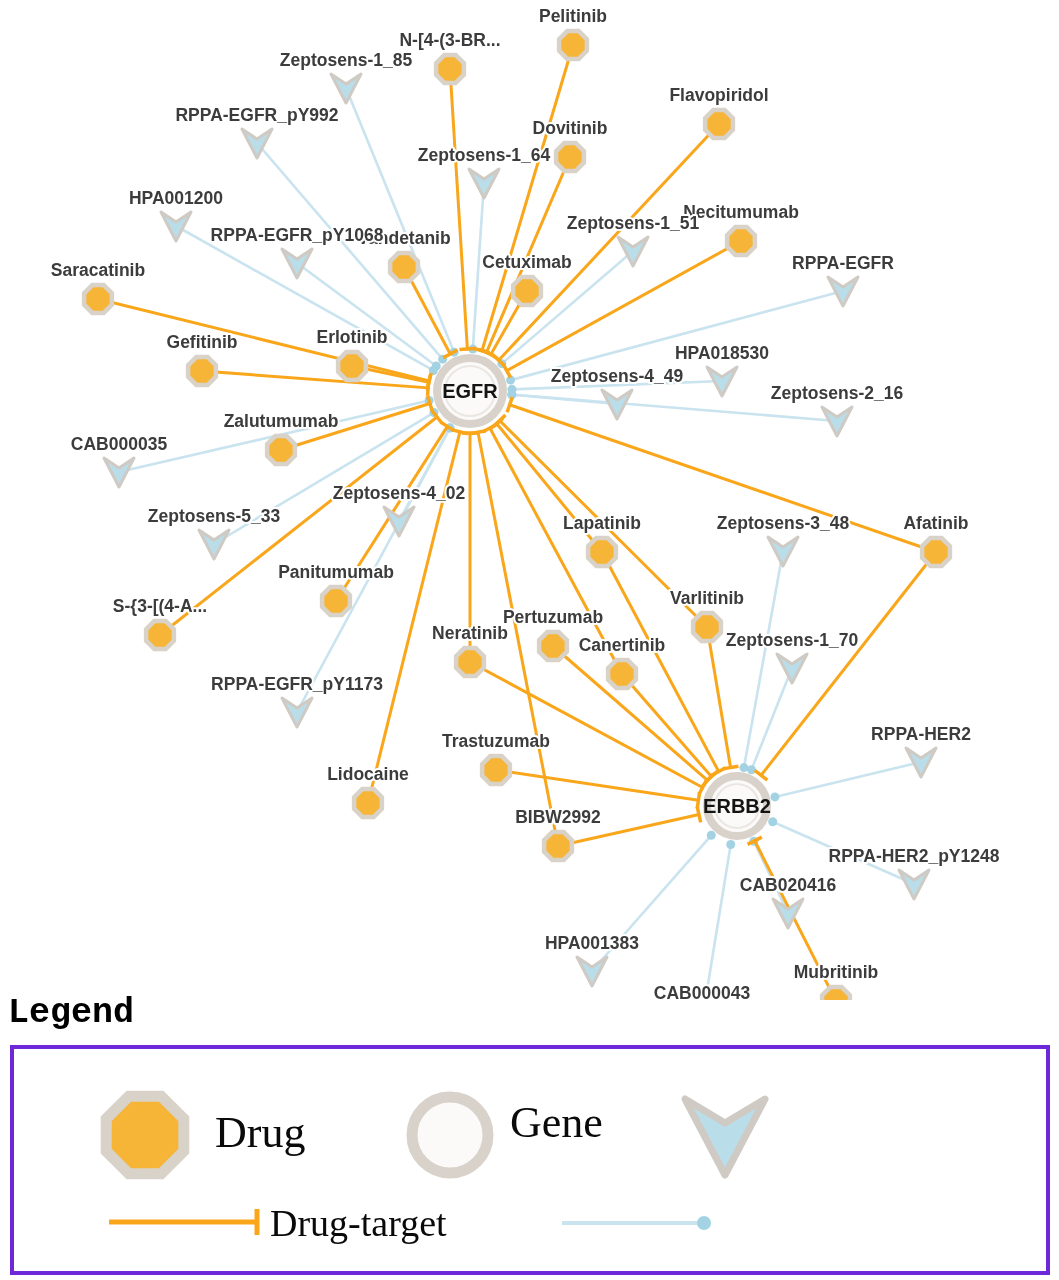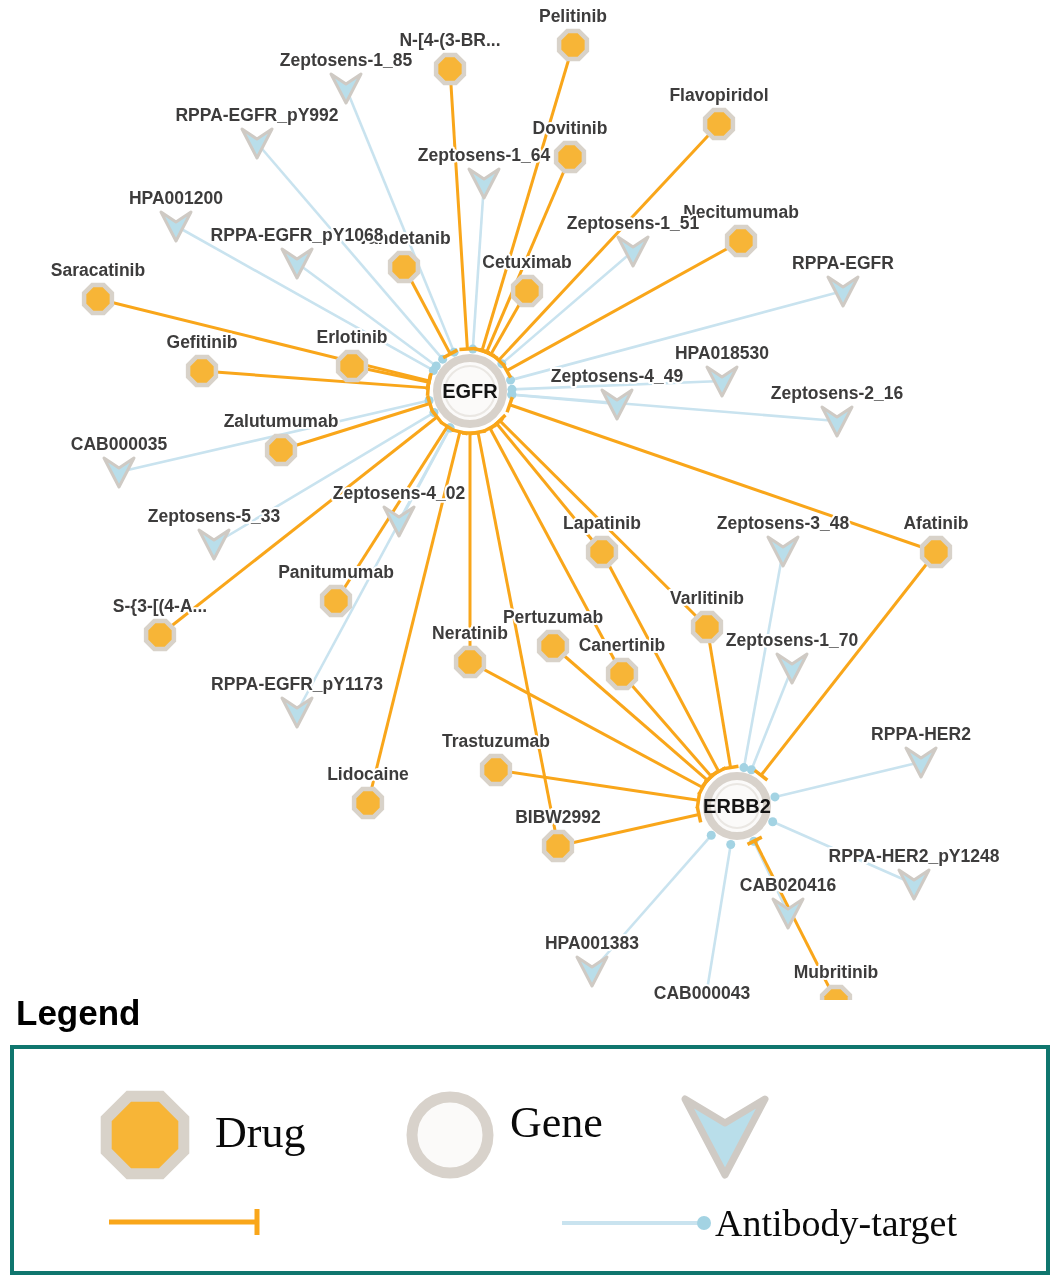--- a/index.html
+++ b/index.html
@@ -11,26 +11,26 @@
   .node-label{
     font-family:"Liberation Sans",sans-serif;font-weight:700;font-size:17.5px;
     fill:#3d3c3c;text-anchor:middle;
     paint-order:stroke;stroke:#ffffff;stroke-width:4px;stroke-linejoin:round;
   }
   .gene-label{
     font-family:"Liberation Sans",sans-serif;font-weight:700;font-size:20px;
     fill:#141414;text-anchor:middle;
   }
   .legend-title{
-    position:absolute;left:16px;top:993px;
-    font-family:Liberation Sans, sans-serif;font-weight:700;font-size:35px;color:#000;
+    position:absolute;left:8px;top:993px;
+    font-family:Liberation Mono, monospace;font-weight:700;font-size:35px;color:#000;
   }
   .legend-box{
     position:absolute;left:10px;top:1045px;width:1032px;height:222px;
-    border:4px solid #0f766e;background:#ffffff;
+    border:4px solid #6d28d9;background:#ffffff;
   }
   .legend-box .abs{position:absolute;}
   .legend-label{
     position:absolute;font-family:"Liberation Serif",serif;font-size:44px;color:#0a0a0a;
     white-space:nowrap;
   }
   .legend-label.small{font-size:38px;}
   .drug-shape{fill:var(--drug_fill);stroke:var(--drug_border);stroke-width:11;}
   .gene-shape{fill:var(--gene_fill);stroke:var(--gene_border);stroke-width:11;}
   .antibody-shape{fill:var(--antibody_fill);stroke:var(--antibody_border);stroke-width:7;stroke-linejoin:round;}
@@ -449,20 +449,20 @@
   <div class="legend-label" style="left:496px;top:48px">Gene</div>
 
   <svg class="abs" style="left:661px;top:36px" width="100" height="100" viewBox="-50 -50 100 100">
     <path class="antibody-shape" d="M -40 -36 L 0 40 L 40 -36 L 0 -12 Z"></path>
   </svg>
 
   <svg class="abs" style="left:91px;top:155px" width="170" height="36">
     <line class="drug-edge-sample" x1="4" y1="18" x2="150" y2="18"></line>
     <line class="drug-edge-sample" x1="152" y1="5" x2="152" y2="31"></line>
   </svg>
+  <div class="legend-label small" style="left:256px;top:152px">Drug-target</div>
 
   <svg class="abs" style="left:544px;top:157px" width="160" height="34">
     <line class="antibody-edge-sample" x1="4" y1="17" x2="140" y2="17"></line>
     <circle class="antibody-dot" cx="146" cy="17" r="7"></circle>
   </svg>
-  <div class="legend-label small" style="left:701px;top:152px">Antibody-target</div>
 
 </div>
 
 </body></html>

